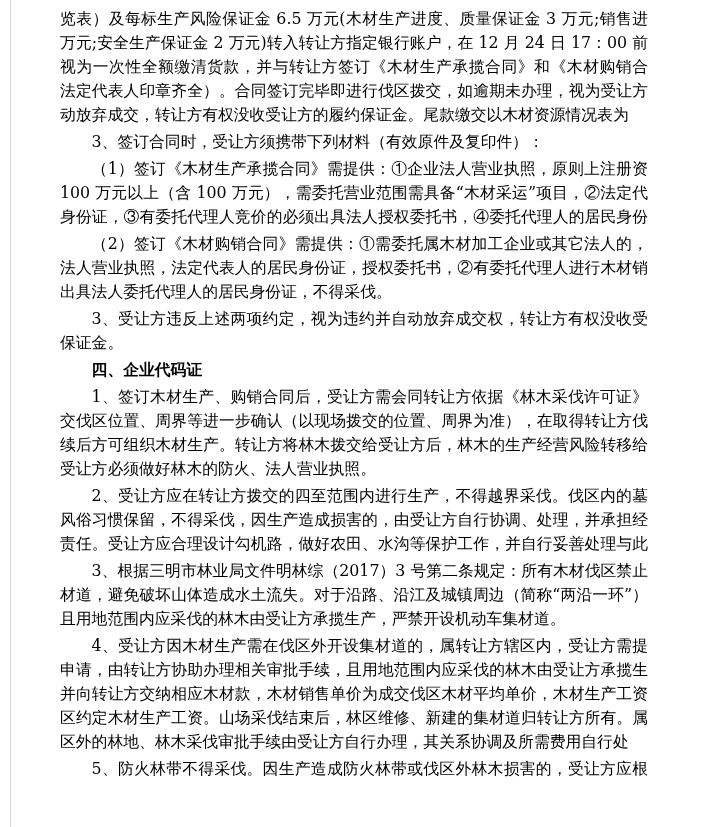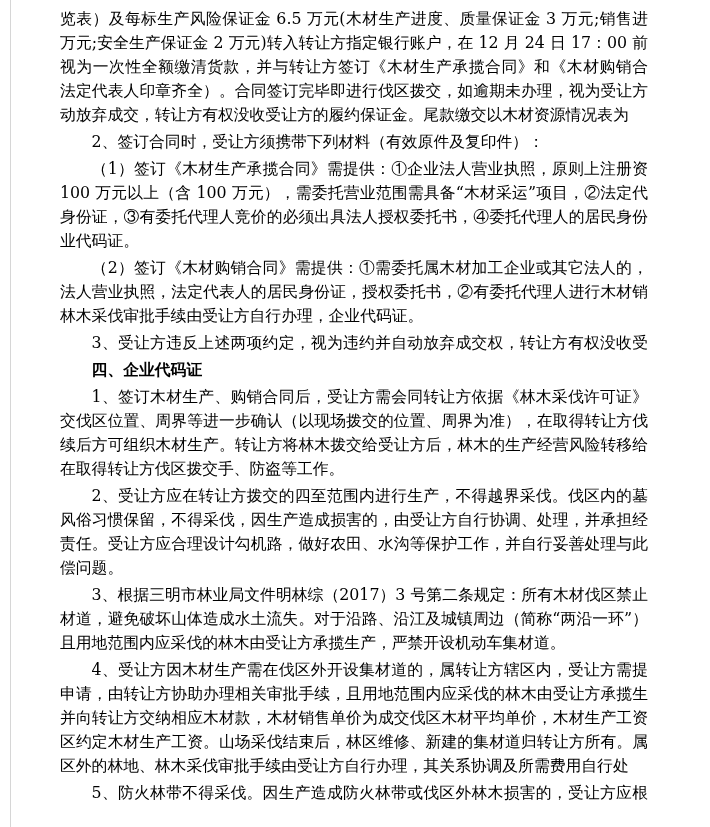--- a/index.html
+++ b/index.html
@@ -66,38 +66,37 @@
 
 <div class="page">
   <div class="margin-rule"></div>
   <div class="doc">
 
   <div class="line fill">览表）及每标生产风险保证金 6.5 万元(木材生产进度、质量保证金 3 万元;销售进度保证金 1.5</div>
       <div class="line fill">万元;安全生产保证金 2 万元)转入转让方指定银行账户，在 12 月 24 日 17：00 前缴清尾款的，</div>
       <div class="line fill">视为一次性全额缴清货款，并与转让方签订《木材生产承揽合同》和《木材购销合同》（公章、</div>
       <div class="line fill">法定代表人印章齐全）。合同签订完毕即进行伐区拨交，如逾期未办理，视为受让方违约并自</div>
       <div class="line">动放弃成交，转让方有权没收受让方的履约保证金。尾款缴交以木材资源情况表为准。</div>
-      <div class="line indent para">2、签订合同时，受让方须携带下列材料（有效原件及复印件）：</div>
+      <div class="line indent para">3、签订合同时，受让方须携带下列材料（有效原件及复印件）：</div>
       <div class="line indent fill para">（1）签订《木材生产承揽合同》需提供：①企业法人营业执照，原则上注册资本金需在</div>
       <div class="line fill">100 万元以上（含 100 万元），需委托营业范围需具备“木材采运”项目，②法定代表人的居民</div>
       <div class="line fill">身份证，③有委托代理人竞价的必须出具法人授权委托书，④委托代理人的居民身份证，⑤企</div>
-      <div class="line">业代码证。</div>
       <div class="line indent fill para">（2）签订《木材购销合同》需提供：①需委托属木材加工企业或其它法人的，提供企业</div>
       <div class="line fill">法人营业执照，法定代表人的居民身份证，授权委托书，②有委托代理人进行木材销售的必须</div>
-      <div class="line">林木采伐审批手续由受让方自行办理，企业代码证。</div>
+      <div class="line">出具法人委托代理人的居民身份证，不得采伐。</div>
       <div class="line indent fill para">3、受让方违反上述两项约定，视为违约并自动放弃成交权，转让方有权没收受让方的履约</div>
+      <div class="line">保证金。</div>
       <div class="line bold indent para">四、企业代码证</div>
       <div class="line indent fill para">1、签订木材生产、购销合同后，受让方需会同转让方依据《林木采伐许可证》内容，对成</div>
       <div class="line fill">交伐区位置、周界等进一步确认（以现场拨交的位置、周界为准），在取得转让方伐区拨交手</div>
       <div class="line fill">续后方可组织木材生产。转让方将林木拨交给受让方后，林木的生产经营风险转移给受让方，</div>
-      <div class="line">在取得转让方伐区拨交手、防盗等工作。</div>
+      <div class="line">受让方必须做好林木的防火、法人营业执照。</div>
       <div class="line indent fill para">2、受让方应在转让方拨交的四至范围内进行生产，不得越界采伐。伐区内的墓旁树按当地</div>
       <div class="line fill">风俗习惯保留，不得采伐，因生产造成损害的，由受让方自行协调、处理，并承担经济、民事</div>
       <div class="line fill">责任。受让方应合理设计勾机路，做好农田、水沟等保护工作，并自行妥善处理与此相关的赔</div>
-      <div class="line">偿问题。</div>
       <div class="line indent fill para">3、根据三明市林业局文件明林综（2017）3 号第二条规定：所有木材伐区禁止超宽开设集</div>
       <div class="line fill">材道，避免破坏山体造成水土流失。对于沿路、沿江及城镇周边（简称“两沿一环”）一重山</div>
       <div class="line">且用地范围内应采伐的林木由受让方承揽生产，严禁开设机动车集材道。</div>
       <div class="line indent fill para">4、受让方因木材生产需在伐区外开设集材道的，属转让方辖区内，受让方需提出用地书面</div>
       <div class="line fill">申请，由转让方协助办理相关审批手续，且用地范围内应采伐的林木由受让方承揽生产、销售，</div>
       <div class="line fill">并向转让方交纳相应木材款，木材销售单价为成交伐区木材平均单价，木材生产工资为成交伐</div>
       <div class="line fill">区约定木材生产工资。山场采伐结束后，林区维修、新建的集材道归转让方所有。属转让方辖</div>
       <div class="line">区外的林地、林木采伐审批手续由受让方自行办理，其关系协调及所需费用自行处理。</div>
       <div class="line indent fill para">5、防火林带不得采伐。因生产造成防火林带或伐区外林木损害的，受让方应根据损害程度</div>
     </div>

